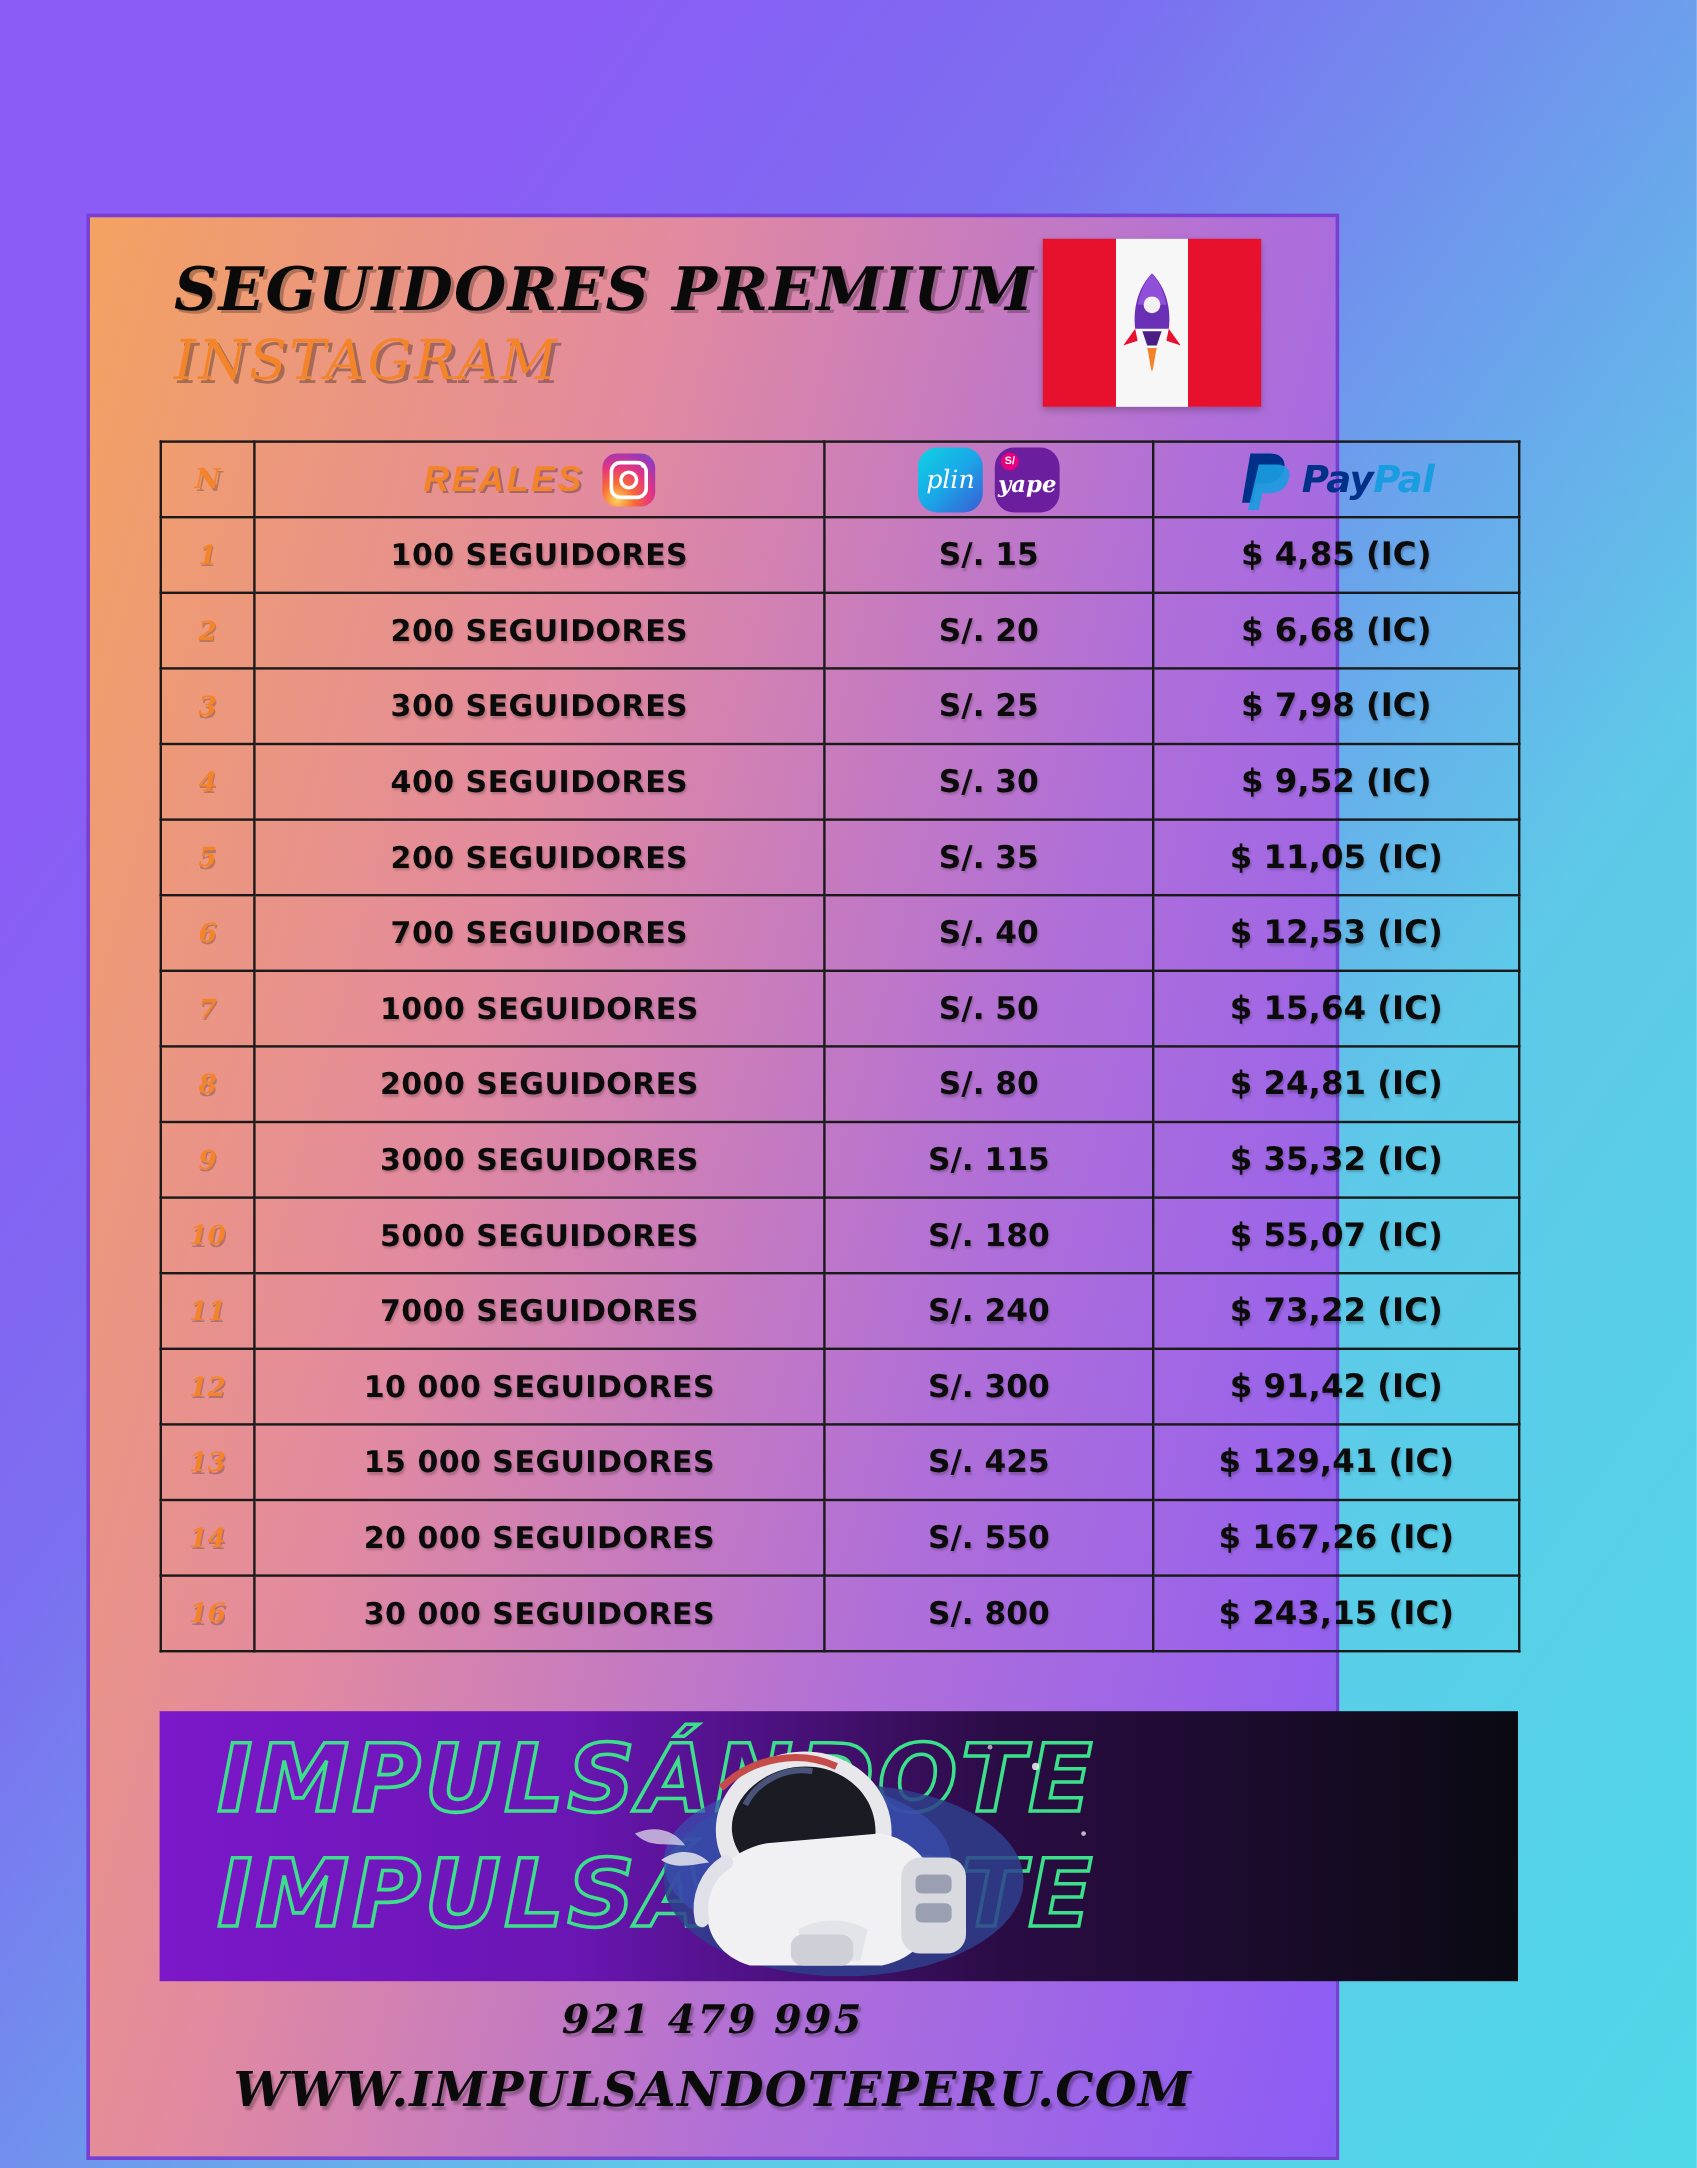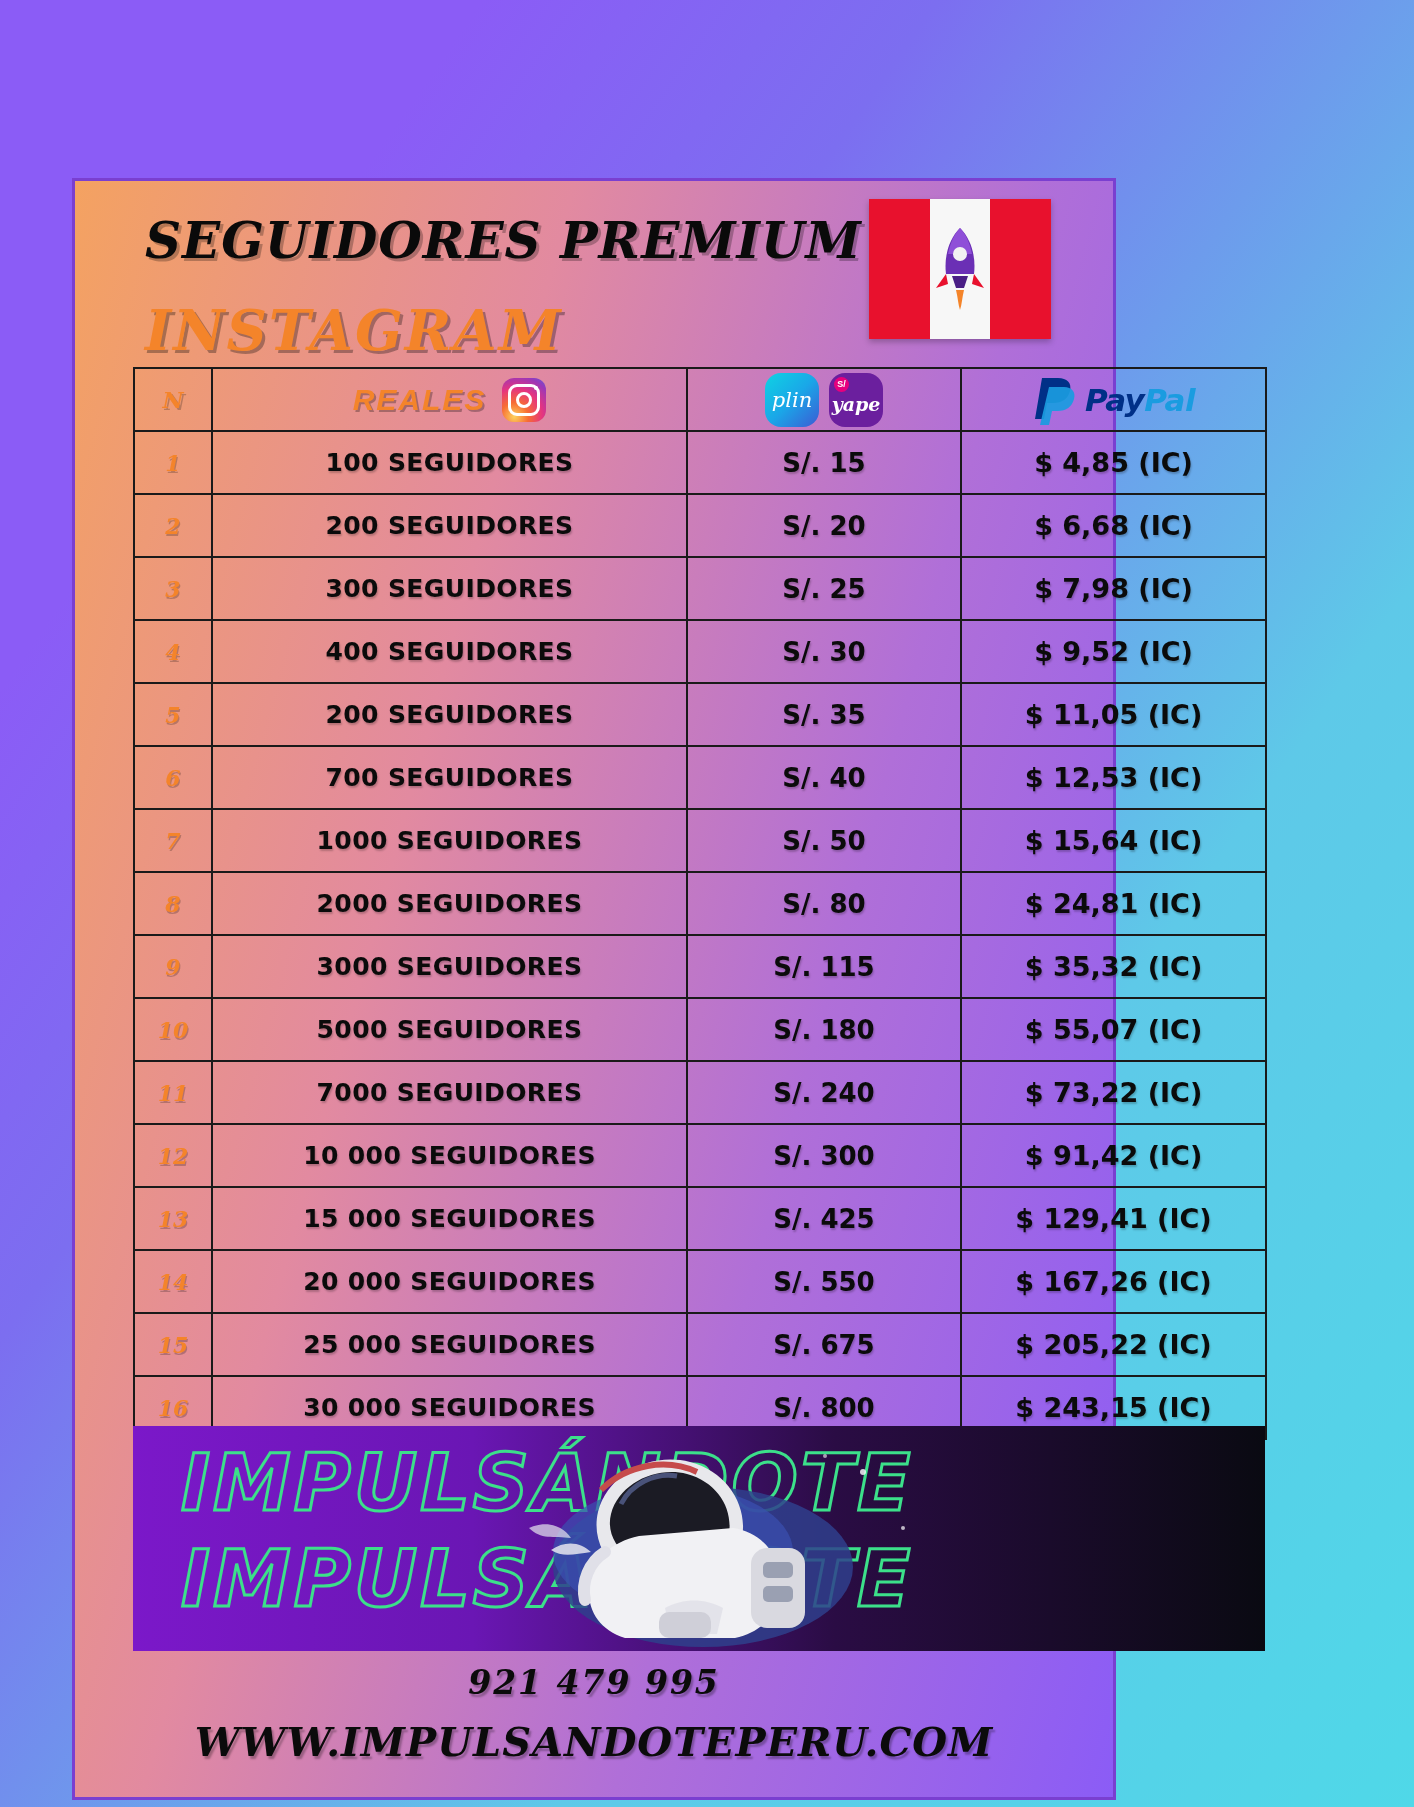--- a/index.html
+++ b/index.html
@@ -45,27 +45,26 @@
     color: #0a0a0a;
     text-shadow: 3px 3px 0 rgba(0,0,0,0.25);
     white-space: nowrap;
   }
   .title-sub {
     position: absolute;
     left: 70px;
     top: 92px;
     font-family: "DejaVu Serif", serif;
     font-style: italic;
-    font-weight: bold;
-    font-size: 56px;
+    font-weight: normal;
+    font-size: 46px;
     letter-spacing: 2px;
     color: #f4842a;
     text-shadow: 3px 3px 0 rgba(0,0,0,0.30);
     white-space: nowrap;
-    margin-top: 24px;
   }
   #flag-badge {
     position: absolute;
     right: 62px;
     top: 18px;
     width: 182px;
     height: 140px;
     display: flex;
     box-shadow: 0 3px 6px rgba(0,0,0,0.25);
   }
@@ -460,26 +459,20 @@
           <td><span class="cell-soles">S/. 425</span></td>
           <td><span class="cell-paypal">$ 129,41 (IC)</span></td>
         </tr>
         <tr>
           <td><span class="cell-n">14</span></td>
           <td><span class="cell-pack">20 000 SEGUIDORES</span></td>
           <td><span class="cell-soles">S/. 550</span></td>
           <td><span class="cell-paypal">$ 167,26 (IC)</span></td>
         </tr>
         <tr>
-          <td><span class="cell-n">15</span></td>
-          <td><span class="cell-pack">25 000 SEGUIDORES</span></td>
-          <td><span class="cell-soles">S/. 675</span></td>
-          <td><span class="cell-paypal">$ 205,22 (IC)</span></td>
-        </tr>
-        <tr>
           <td><span class="cell-n">16</span></td>
           <td><span class="cell-pack">30 000 SEGUIDORES</span></td>
           <td><span class="cell-soles">S/. 800</span></td>
           <td><span class="cell-paypal">$ 243,15 (IC)</span></td>
         </tr>
       </tbody>
   </table>
 
   <div id="banner">
     <div class="banner-word w1">IMPULSÁNDOTE</div>

